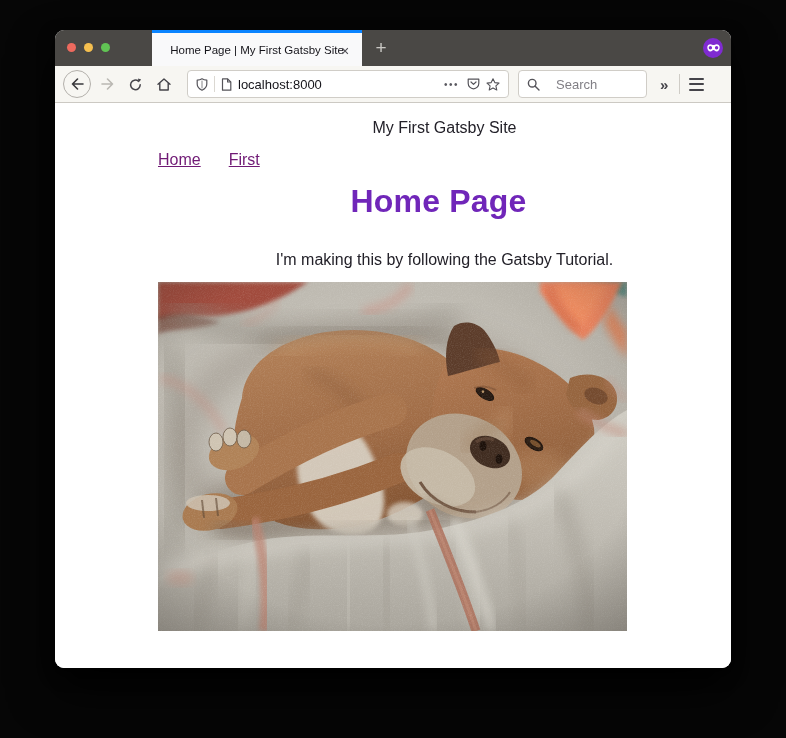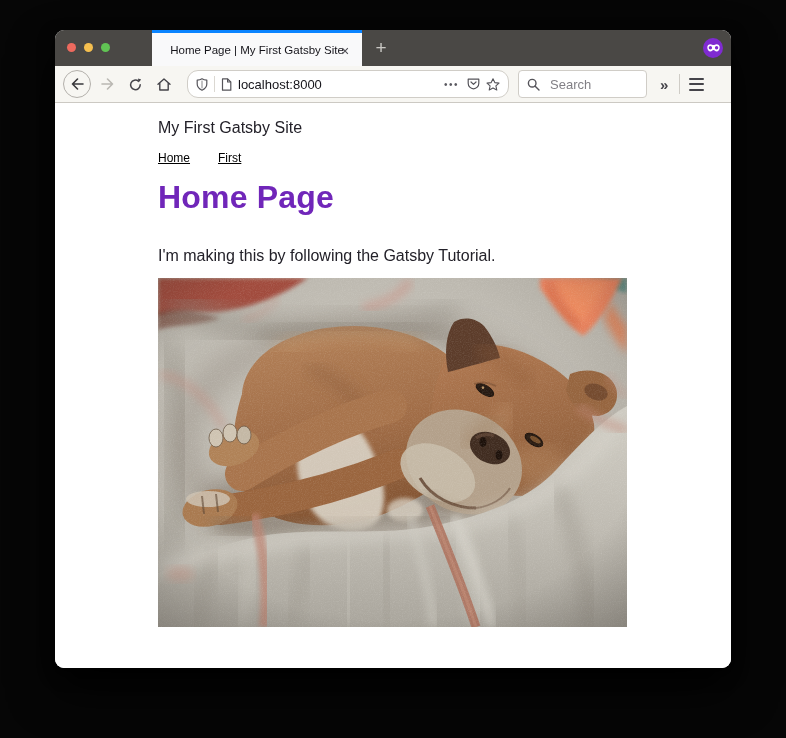--- a/index.html
+++ b/index.html
@@ -41,45 +41,45 @@
   .toolbar{
     height:36px;background:#f7f6f2;border-bottom:1px solid #ccc9c3;
     display:flex;align-items:center;padding:0 8px;box-sizing:content-box;
   }
   .tool-btn{background:transparent;border:none;padding:0;display:flex;align-items:center;justify-content:center;}
   .back{width:28px;height:28px;border:1px solid #b3b0ab;border-radius:50%;color:#39383c;}
   .fwd{width:24px;height:24px;color:#bab8b3;margin-left:4px;}
   .reload{width:24px;height:24px;color:#45444a;margin-left:4px;}
   .home{width:24px;height:24px;color:#45444a;margin-left:5px;}
   .urlbar{
-    margin-left:11px;width:322px;height:28px;background:#fff;border:1px solid #d0cdc7;border-radius:11px;
+    margin-left:11px;width:322px;height:28px;background:#fff;border:1px solid #d0cdc7;border-radius:4px;
     display:flex;align-items:center;padding:0 8px;box-sizing:border-box;gap:6px;
   }
   .urlbar .vsep{width:1px;height:16px;background:#dbd8d2;}
   .url-text{flex:1;font-size:13px;color:#15141a;white-space:nowrap;overflow:hidden;}
   .dots{font-size:10px;color:#5a5960;letter-spacing:1.5px;border:none;background:transparent;padding:0 2px;}
   .ic{color:#55545a;display:flex;align-items:center;}
   .searchbox{
     margin-left:9px;width:129px;height:28px;background:#fff;border:1px solid #d0cdc7;border-radius:4px;
-    display:flex;align-items:center;padding:0 8px;box-sizing:border-box;gap:8px;color:#6f6e74;
+    display:flex;align-items:center;padding:0 8px;box-sizing:border-box;gap:14px;color:#6f6e74;
   }
   .searchbox input{
     border:none;outline:none;width:80px;font-size:13px;color:#15141a;background:transparent;
     font-family:"Liberation Sans", sans-serif;
   }
   .searchbox input::placeholder{color:#817f85;}
   .overflow{margin-left:13px;font-size:15px;color:#45444a;background:transparent;border:none;padding:0;font-weight:600;}
   .tsep{width:1px;height:20px;background:#cfccc6;margin:0 9px 0 11px;}
   .burger{display:flex;flex-direction:column;gap:3.5px;background:transparent;border:none;padding:0;margin-right:4px;}
   .burger span{display:block;width:15px;height:2px;background:#45444a;border-radius:1px;}
   
-  .content{background:#fff;height:565px;padding-left:103px;box-sizing:border-box;}
+  .content{background:#fff;height:565px;padding-left:103px;box-sizing:border-box;text-align:center;}
   .site-title{font-size:16px;color:#232129;padding-top:16px;margin:0;}
   .nav{margin-top:14px;display:flex;}
-  .nav a{font-size:12px;color:#000000;margin-right:28px;}
+  .nav a{font-size:16px;color:#701a75;margin-right:28px;}
   h1.page-heading{
     font-size:32px;font-weight:bold;color:#7026b9;margin:14px 12px 0 0;letter-spacing:.2px;
   }
   .intro{font-size:16px;color:#232129;margin:31px 0 0 0;}
   .photo{margin-top:13px;width:469px;height:349px;display:block;}
 </style>
 </head>
 <body>
 
 <div class="window">

